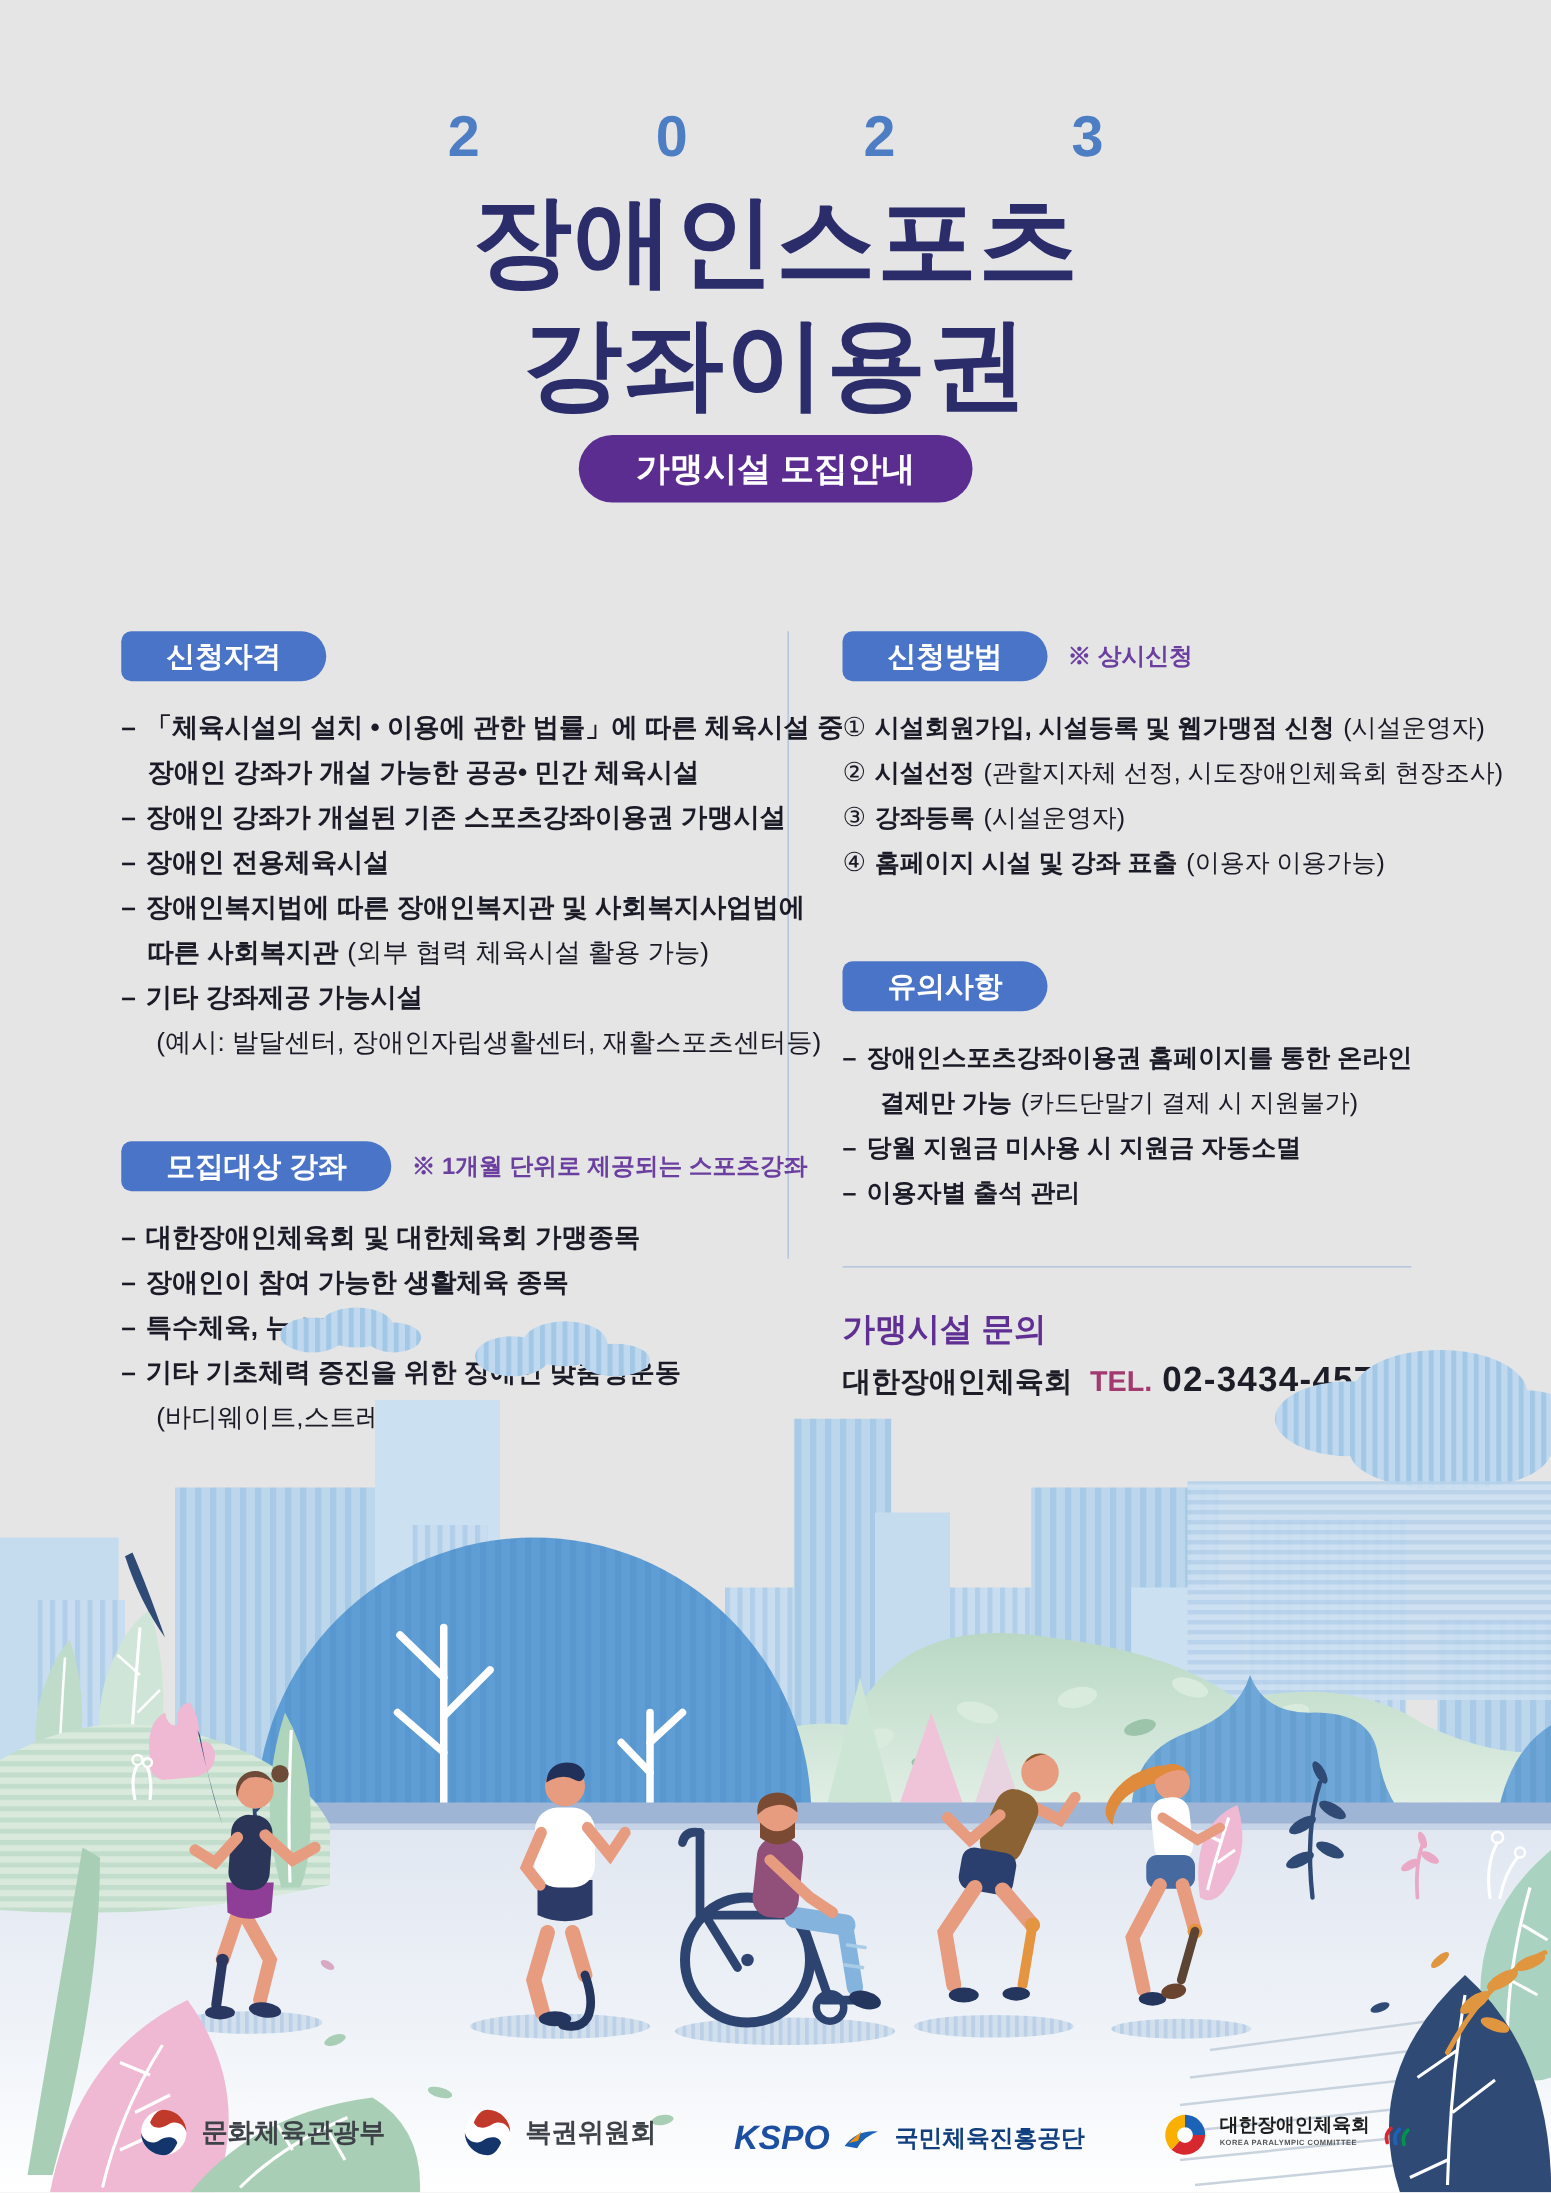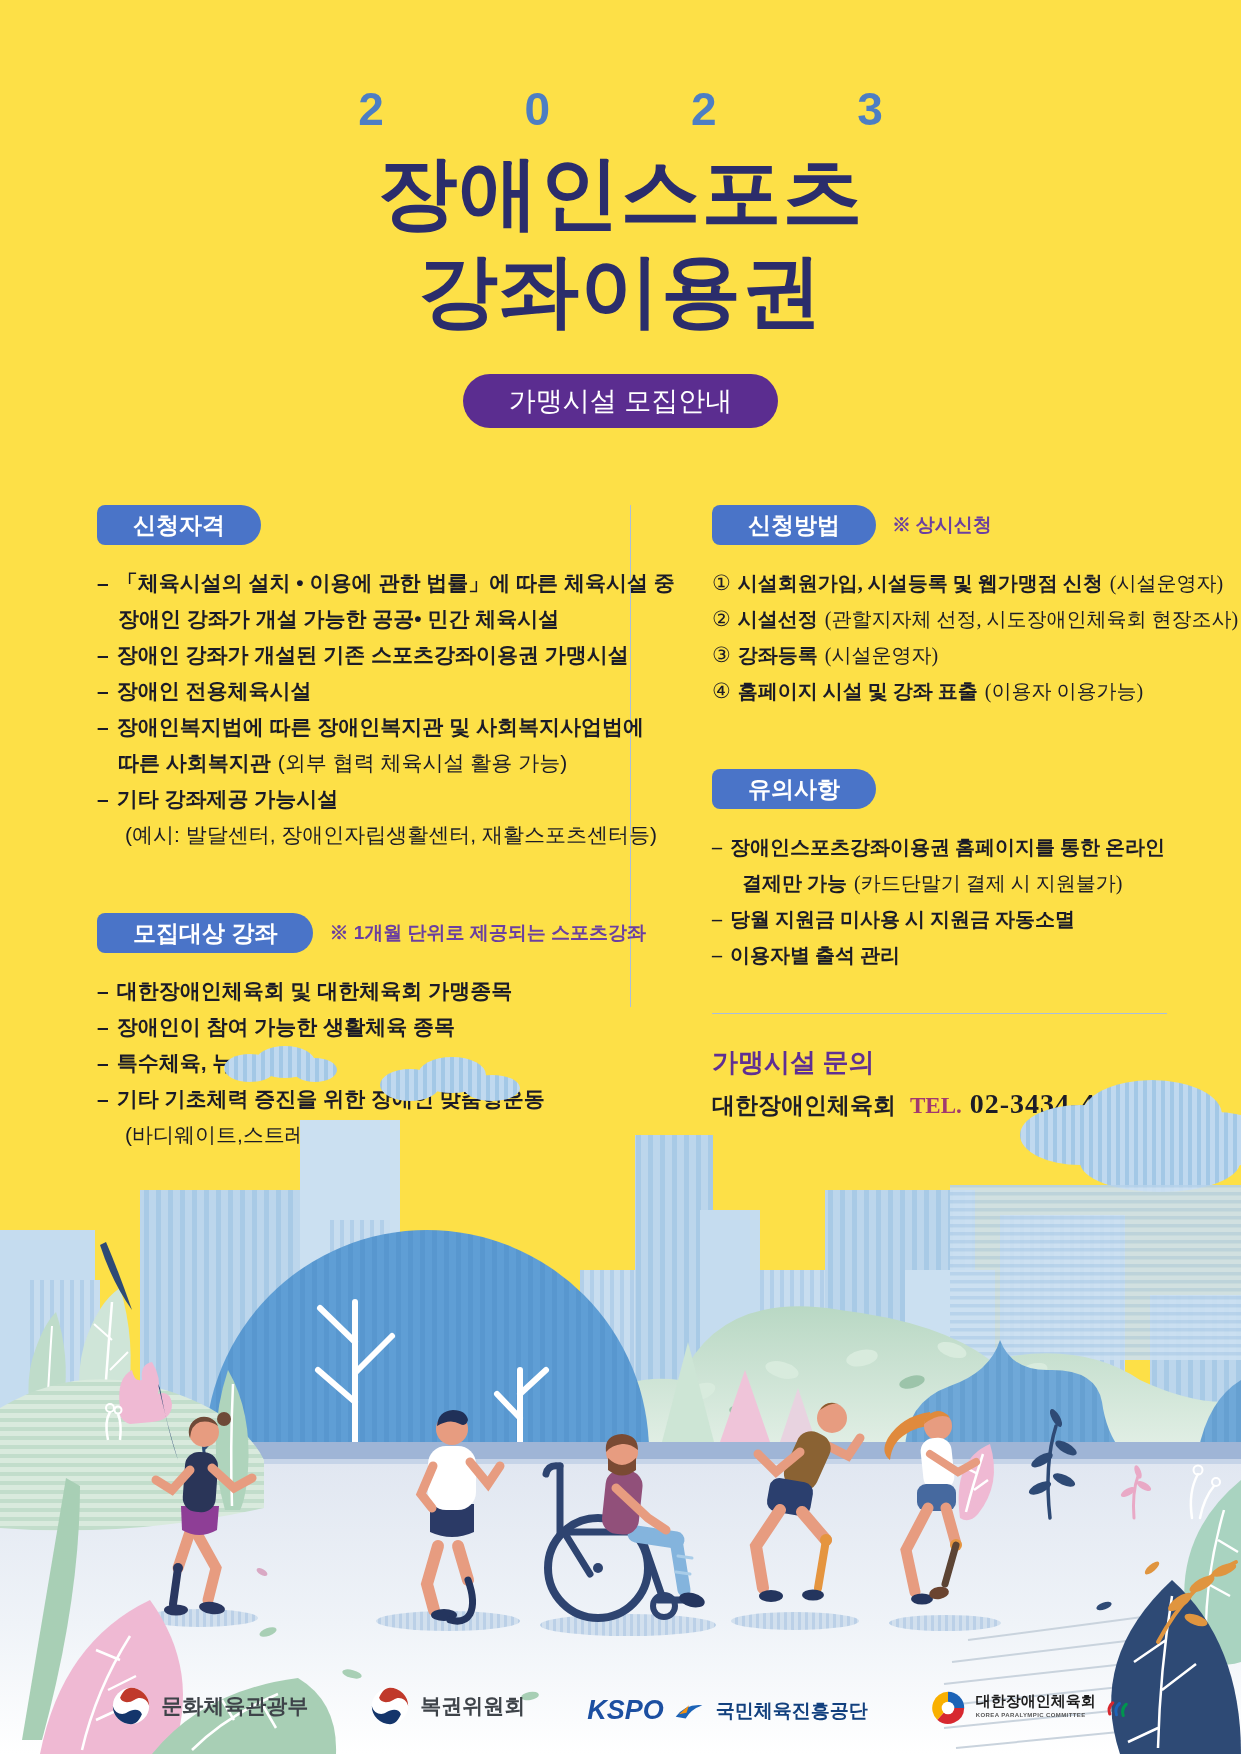--- a/index.html
+++ b/index.html
@@ -1,27 +1,27 @@
 <!DOCTYPE html>
 <html><head>
 <meta charset="utf-8">
 <style>
   html,body{margin:0;padding:0;background:#fff;}
-  .page{position:relative;width:1241px;height:1754px;background:#fde047;overflow:hidden;
+  .page{position:relative;width:1241px;height:1754px;background:#e5e5e5;overflow:hidden;
         font-family:"Liberation Sans",sans-serif;color:#17171F;}
   
   .header{position:absolute;top:82px;left:0;width:100%;text-align:center;}
   .year{font-size:46px;font-weight:800;color:#4D7EC3;letter-spacing:64px;padding-left:64px;}
   .title{font-size:80px;font-weight:900;color:#2B2D6B;line-height:82px;letter-spacing:1px;margin-top:16px;}
-  .pill{display:inline-block;margin-top:42px;background:#5B2D90;color:#fff;font-size:27px;
-        font-weight:400;padding:9px 46px;border-radius:30px;}
+  .pill{display:inline-block;margin-top:16px;background:#5B2D90;color:#fff;font-size:27px;
+        font-weight:700;padding:9px 46px;border-radius:30px;}
   
   .col{position:absolute;top:505px;}
   .col-left{left:97px;width:470px;}
-  .col-right{left:712px;width:470px;font-family:Liberation Serif, serif;}
+  .col-right{left:674px;width:470px;}
   .vdivider{position:absolute;left:630px;top:505px;width:1px;height:502px;background:#A9BEDC;}
   .badge-row{display:flex;align-items:center;gap:16px;margin-bottom:20px;}
   .badge{display:inline-flex;align-items:center;justify-content:center;height:40px;background:#4A74C8;
          color:#fff;font-weight:700;font-size:23px;border-radius:8px 20px 20px 8px;padding:0 36px;white-space:nowrap;}
   .badge-note{color:#6B3FA0;font-weight:700;font-size:19px;white-space:nowrap;}
   .li{font-size:21px;line-height:36px;white-space:nowrap;color:#1B1B27;}
   .col-right .li{font-size:20px;}
   .li .dash{font-weight:700;margin-right:8px;}
   .li .num{font-weight:400;margin-right:7px;font-size:21px;}
   .li .t{font-weight:700;}

